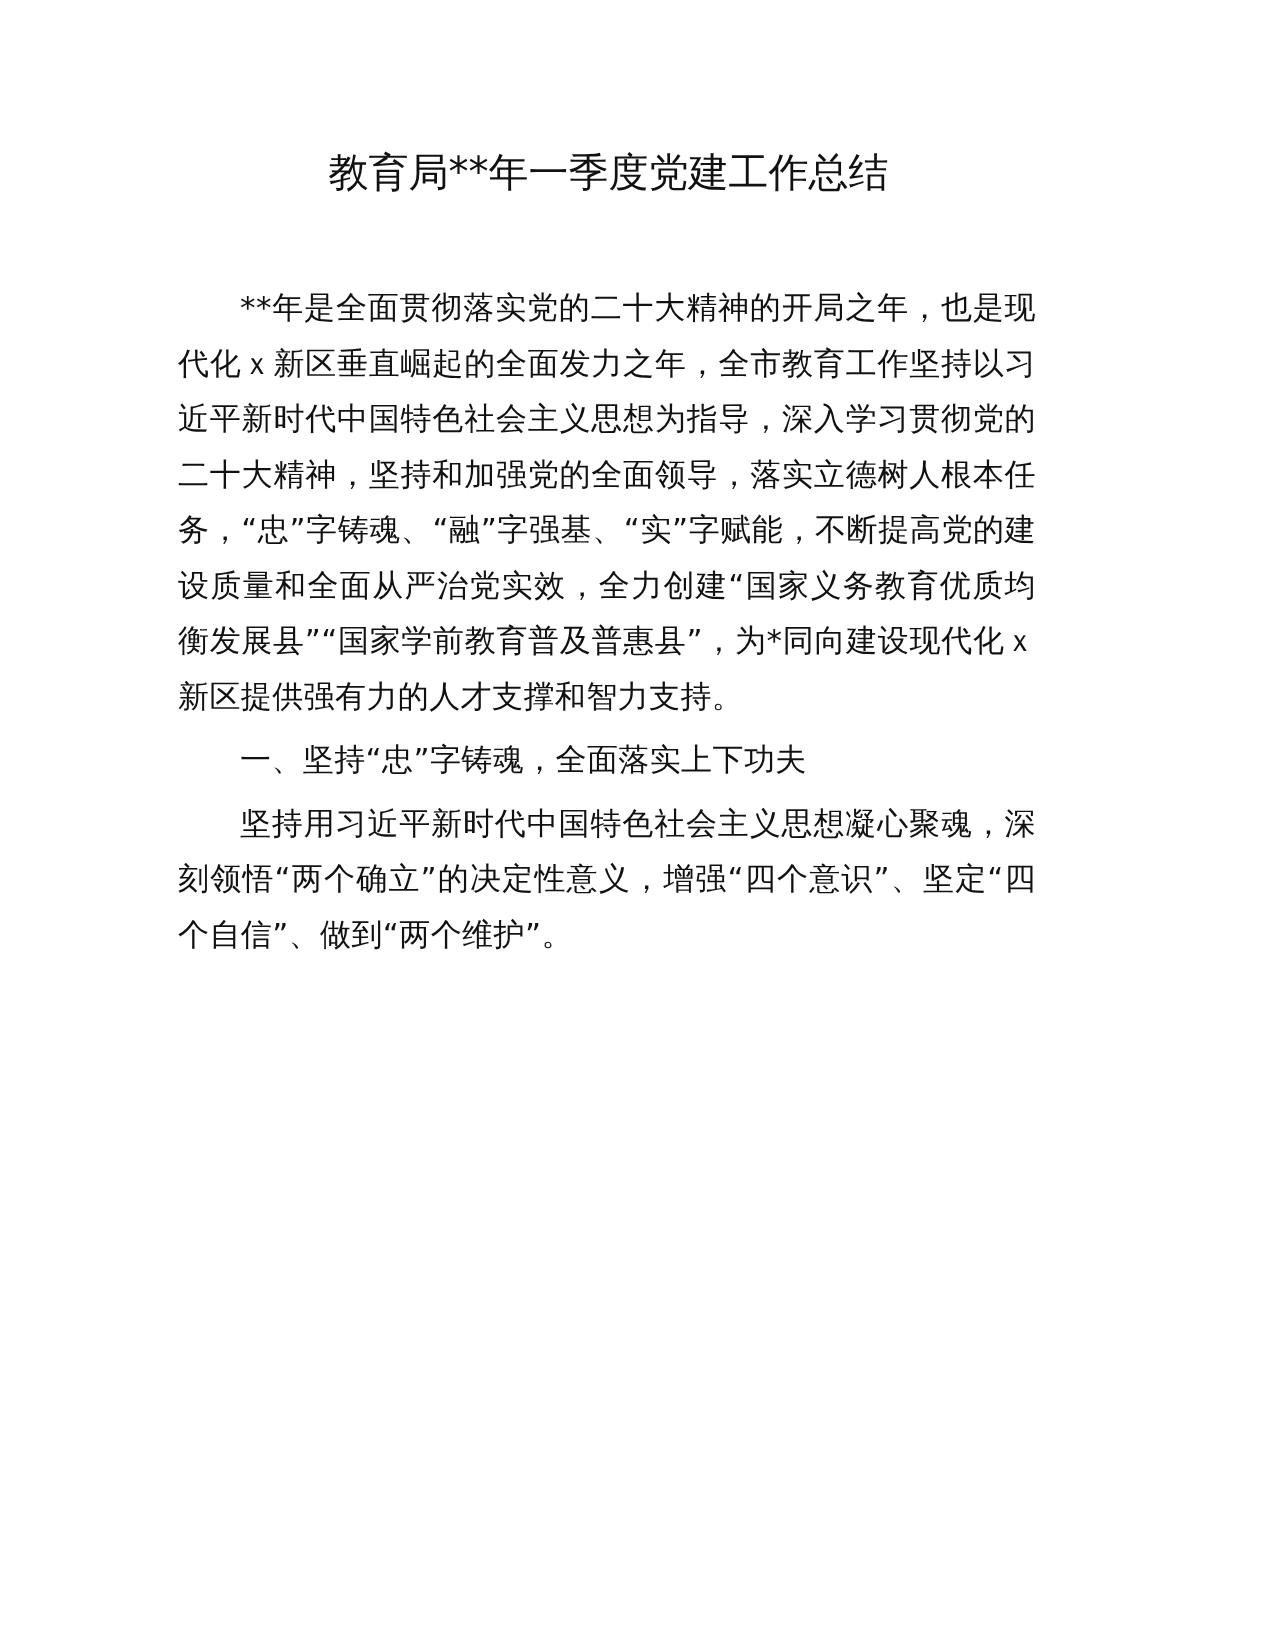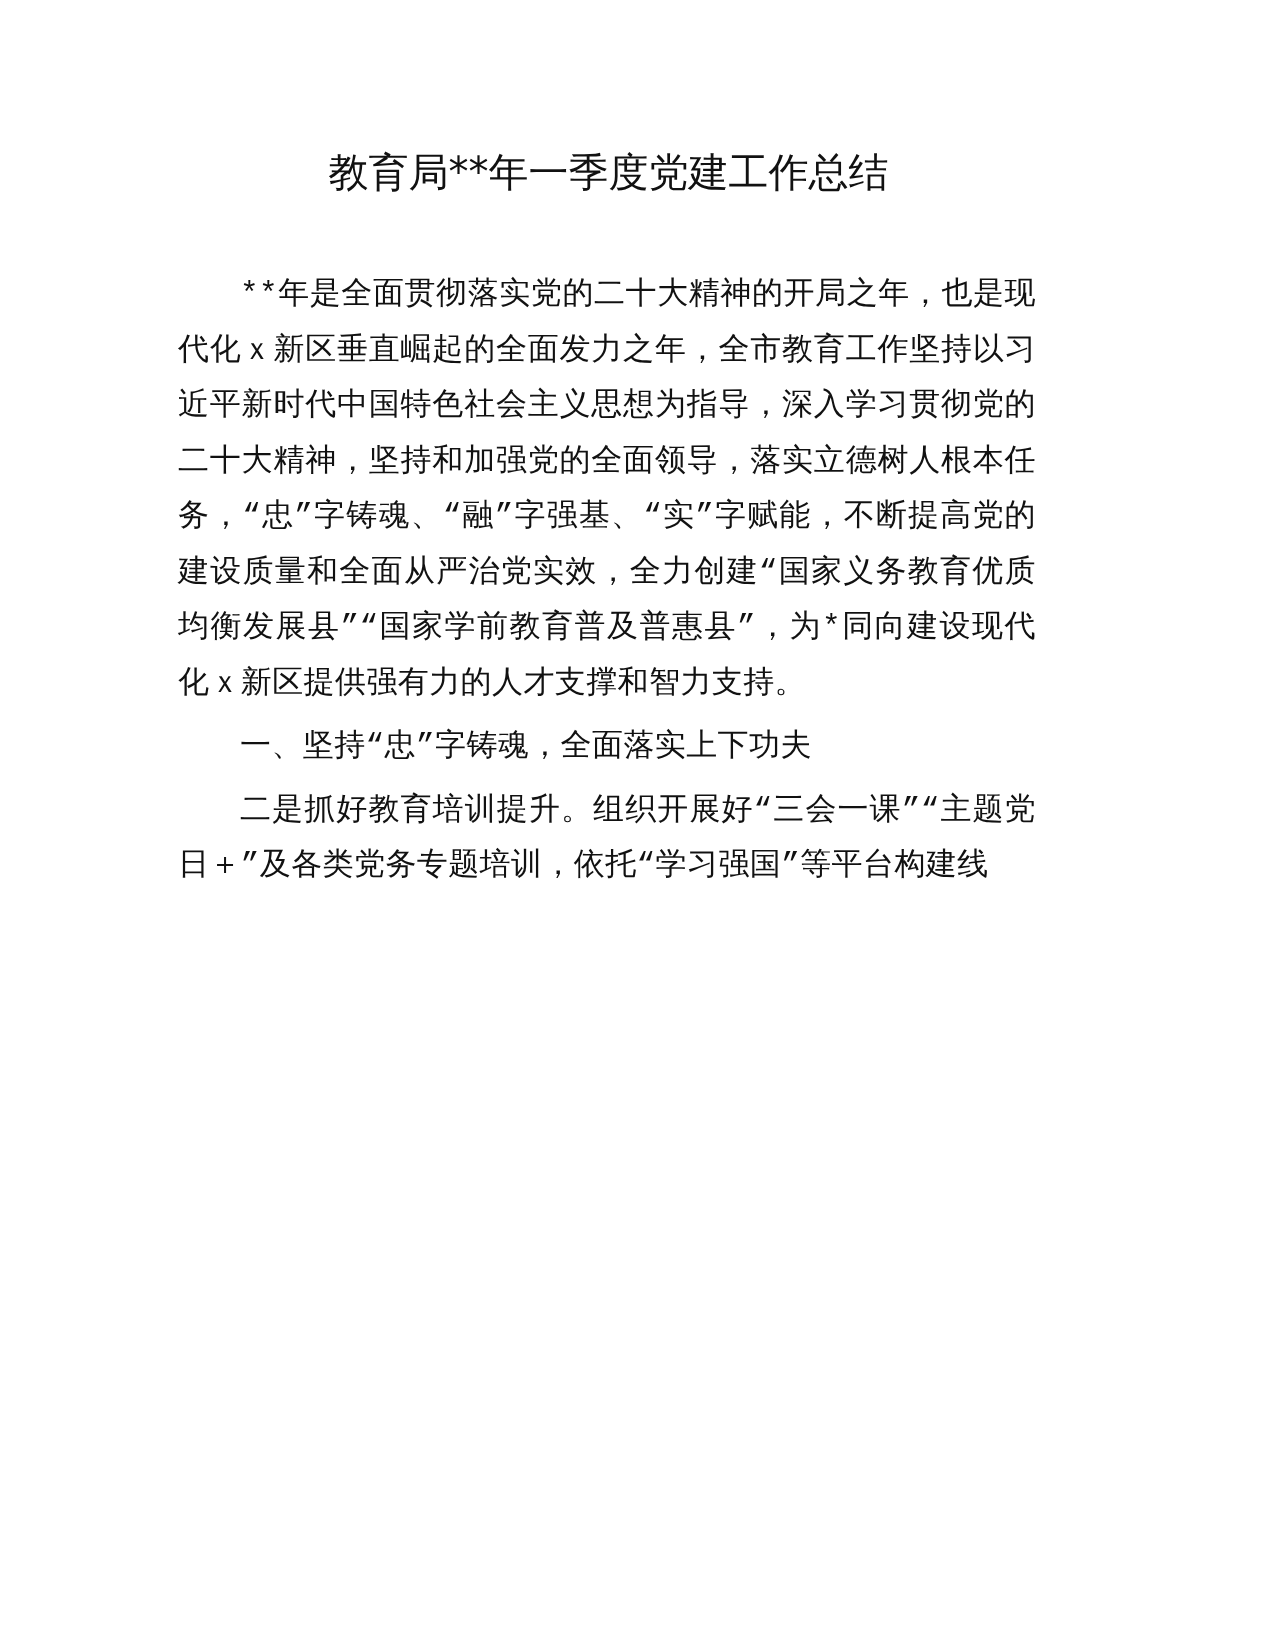--- a/index.html
+++ b/index.html
@@ -31,23 +31,22 @@
       text-align: center;
       font-size: 40px;
       line-height: 60px;
       letter-spacing: 0px;
       margin: 0;
       font-weight: normal;
     }
     .body {
       position: absolute;
       left: 178px;
-      top: 267px;
+      top: 280px;
       width: 858px;
-      font-family: Liberation Mono, monospace;
     }
     .para {
       margin: 0;
       font-size: 31px;
       line-height: 55.5px;
       text-align: justify;
       text-justify: inter-character;
       text-indent: 2em;
       word-break: break-all;
       letter-spacing: 0.4px;
@@ -61,15 +60,15 @@
   </style>
 </head>
 <body>
 
 <div class="page">
   <h1 class="title">教育局**年一季度党建工作总结</h1>
 
   <div class="body">
     <p class="para">**年是全面贯彻落实党的二十大精神的开局之年，也是现代化ｘ新区垂直崛起的全面发力之年，全市教育工作坚持以习近平新时代中国特色社会主义思想为指导，深入学习贯彻党的二十大精神，坚持和加强党的全面领导，落实立德树人根本任务，“忠”字铸魂、“融”字强基、“实”字赋能，不断提高党的建设质量和全面从严治党实效，全力创建“国家义务教育优质均衡发展县”“国家学前教育普及普惠县”，为*同向建设现代化ｘ新区提供强有力的人才支撑和智力支持。</p>
     <p class="para heading gap">一、坚持“忠”字铸魂，全面落实上下功夫</p>
-    <p class="para gap">二是抓好教育培训提升。组织开展好“三会一课”“主题党日＋”及各类党务专题培训，依托“学习强国”等平台构建线</p>
+    <p class="para gap">坚持用习近平新时代中国特色社会主义思想凝心聚魂，深刻领悟“两个确立”的决定性意义，增强“四个意识”、坚定“四个自信”、做到“两个维护”。</p>
   </div>
 </div>
 
 </body></html>

